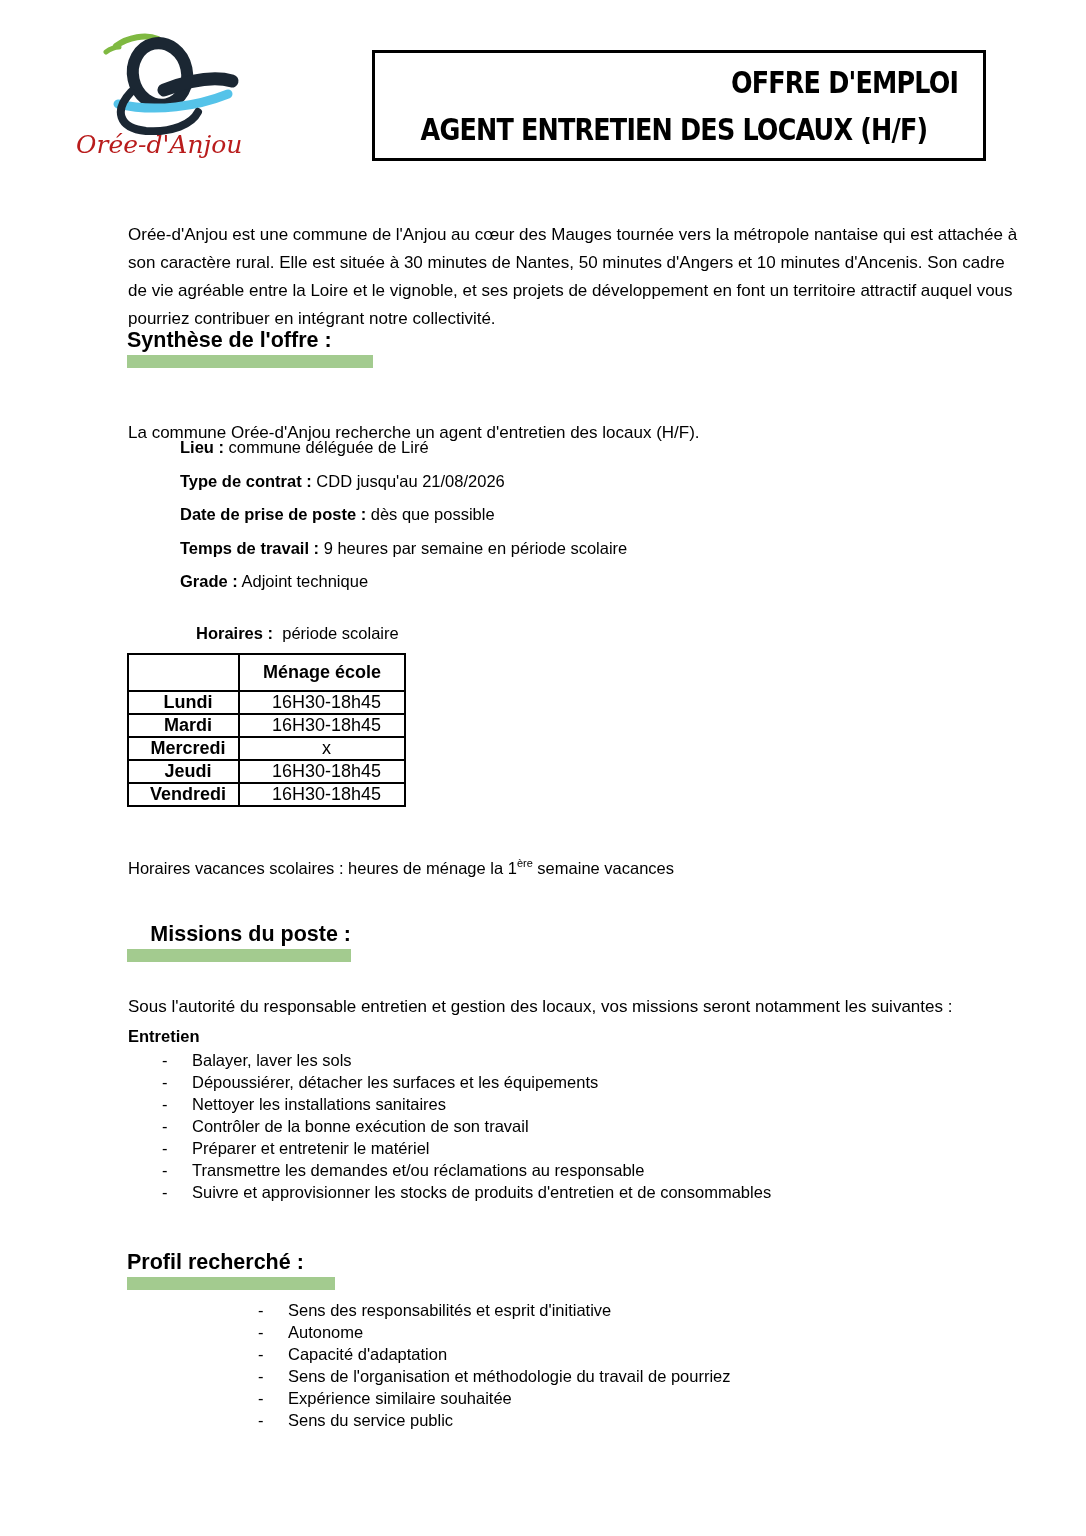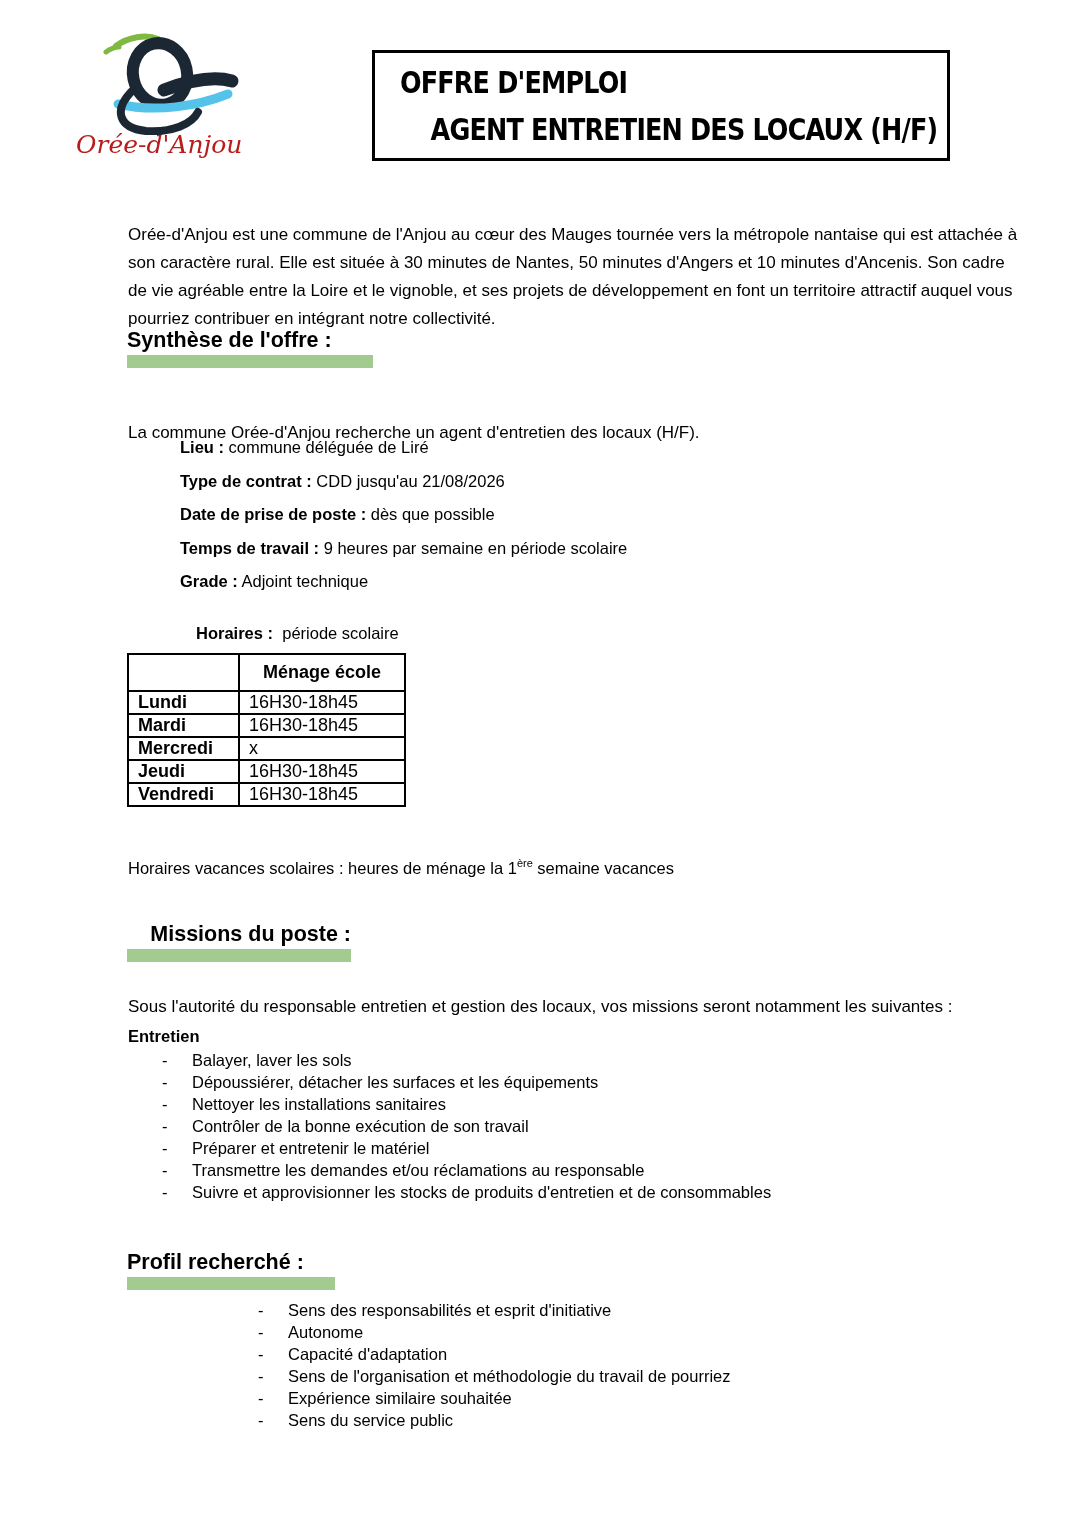--- a/index.html
+++ b/index.html
@@ -16,21 +16,21 @@
   .logo{position:absolute;left:76px;top:30px;width:180px;height:140px;}
   .logo svg{display:block;}
   .logo-word{
     position:absolute;left:0px;top:100px;width:180px;
     font-family:"DejaVu Serif",serif;font-style:italic;
     font-size:25px;color:#b91c1c;letter-spacing:0px;white-space:nowrap;
   }
   .title-box{
     position:absolute;left:372px;top:50px;width:572px;height:105px;
     border:3px solid #000;background:#fff;
-    display:flex;flex-direction:column;justify-content:space-evenly;align-items:flex-start;
+    display:flex;flex-direction:column;justify-content:space-evenly;align-items:flex-end;padding-left:36px;
   }
   .title-line{
     font-family:"DejaVu Sans",sans-serif;font-weight:bold;
     font-size:31px;line-height:34px;white-space:nowrap;
     transform:scaleX(0.82);transform-origin:center;
     letter-spacing:-1px;
   }
   
   .para{position:absolute;font-size:17px;line-height:28px;}
   .intro{left:128px;top:204px;width:892px;}
@@ -47,21 +47,21 @@
   .horaires-line{position:absolute;left:196px;top:624px;font-size:16.5px;}
   .horaires-line b{font-weight:bold;}
   
   table.sched{
     position:absolute;left:127px;top:653px;
     border-collapse:collapse;table-layout:fixed;
     font-size:18px;
   }
   table.sched td,table.sched th{
     border:2px solid #000;
-    padding:0 0 0 9px;text-align:left;vertical-align:middle;
+    padding:0 0 0 9px;text-align:center;vertical-align:middle;
     height:16px;box-sizing:border-box;
   }
   table.sched th{height:31px;font-weight:bold;text-align:center;padding:7px;}
   table.sched .daycol{width:111px;font-weight:bold;}
   table.sched .timecol{width:166px;}
   .vacances{position:absolute;left:128px;top:857px;font-size:16.5px;}
   .vacances sup{font-size:11px;}
   
   .dash-list{position:absolute;font-size:16.5px;}
   .dash-item{display:flex;line-height:22px;}

